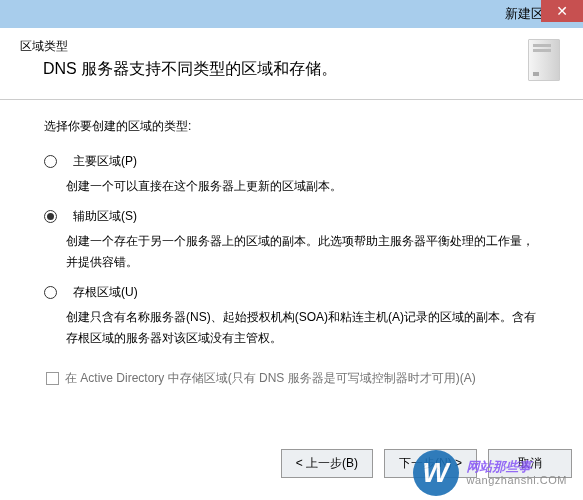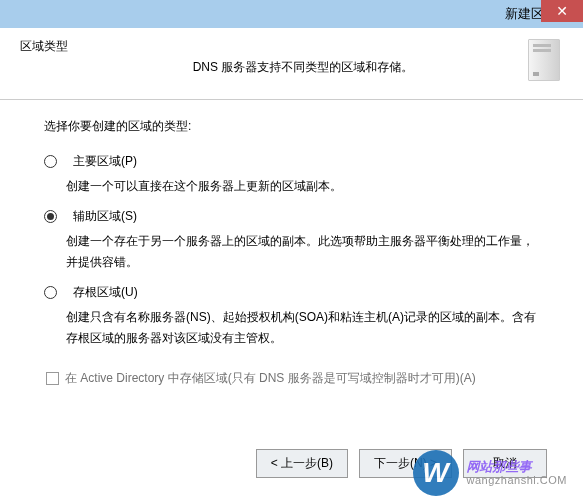--- a/index.html
+++ b/index.html
@@ -45,24 +45,23 @@
       position: relative;
       min-height: 72px;
     }
     .header-text { flex: 1; }
     .header-title {
       font-weight: normal;
       font-size: 12px;
       margin-bottom: 4px;
     }
     .header-sub {
-      font-size: 12px;
+      font-size: 16px;
       margin-left: 23px;
       color: #000;
-      text-align: center;
     }
     .server-icon {
       width: 38px;
       height: 48px;
       position: absolute;
       right: 20px;
       top: 8px;
     }
     .content {
       padding: 18px 44px 8px 44px;
@@ -118,21 +117,21 @@
       background: #fff;
       flex-shrink: 0;
     }
     .checkbox-label {
       color: #737373;
       font-size: 12px;
     }
     .button-row {
       position: absolute;
       bottom: 22px;
-      right: 36px;
+      right: 11px;
       display: flex;
       gap: 11px;
     }
     .btn {
       border: 1px solid #999;
       background: #eceff2;
       padding: 5px 14px;
       font-size: 12px;
       font-family: inherit;
       min-width: 84px;

